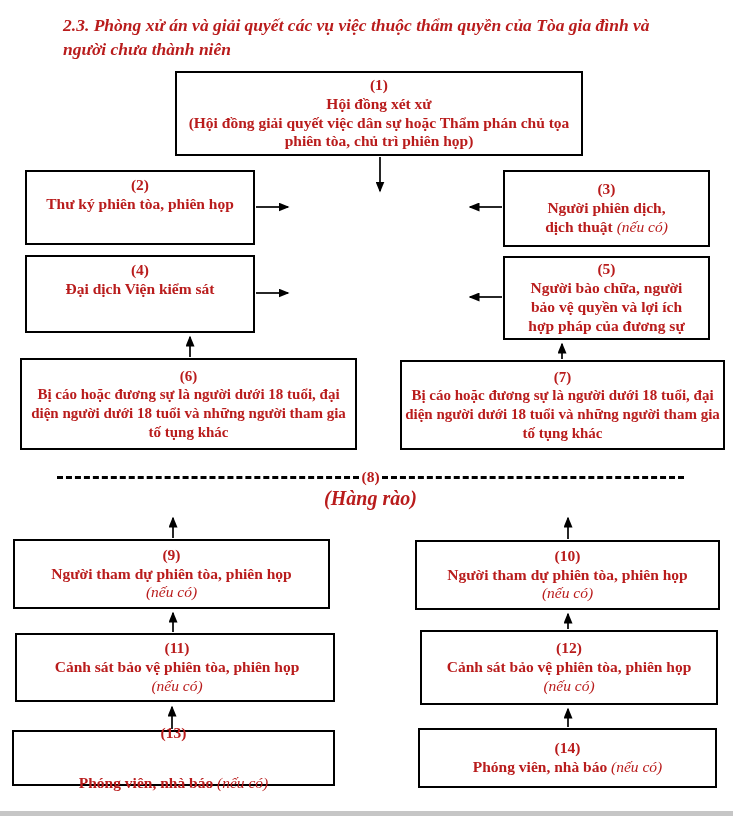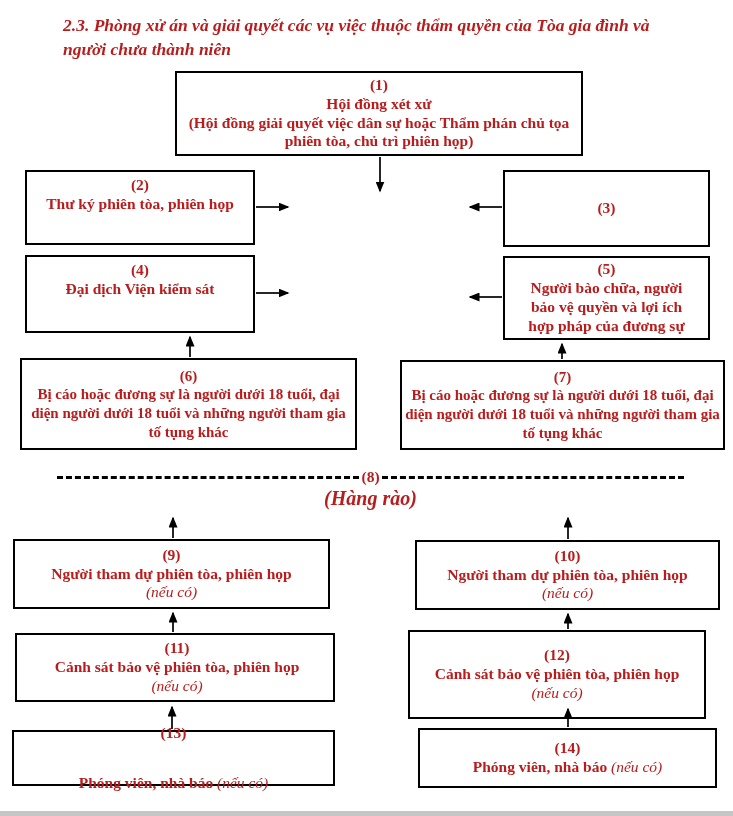--- a/index.html
+++ b/index.html
@@ -45,20 +45,22 @@
     <div><span>(Hội đồng giải quyết việc dân sự hoặc Thẩm phán chủ tọa phiên tòa, chủ trì phiên họp)</span></div>
   </div>
 
   <div class="box top-align" style="left:25px;top:170px;width:230px;height:75px;">
     <span class="num">(2)</span>
     <div><span>Thư ký phiên tòa, phiên họp</span></div>
   </div>
 
   <div class="box" style="left:503px;top:170px;width:207px;height:77px;">
     <span class="num">(3)</span>
+    <div><span class="pre">Người phiên dịch,
+dịch thuật</span> <span class="note">(nếu có)</span></div>
   </div>
 
   <div class="box top-align" style="left:25px;top:255px;width:230px;height:78px;">
     <span class="num">(4)</span>
     <div><span>Đại dịch Viện kiểm sát</span></div>
   </div>
 
   <div class="box" style="left:503px;top:256px;width:207px;height:84px;">
     <span class="num">(5)</span>
     <div><span class="pre">Người bào chữa, người
@@ -96,21 +98,21 @@
     <div><span>Người tham dự phiên tòa, phiên họp</span></div>
     <div class="note">(nếu có)</div>
   </div>
 
   <div class="box" style="left:15px;top:633px;width:320px;height:69px;padding-left:8px;">
     <span class="num">(11)</span>
     <div><span>Cảnh sát bảo vệ phiên tòa, phiên họp</span></div>
     <div class="note">(nếu có)</div>
   </div>
 
-  <div class="box" style="left:408px;top:630px;width:298px;height:89px;text-align:center;">
+  <div class="box" style="left:420px;top:630px;width:298px;height:75px;text-align:center;">
     <span class="num">(12)</span>
     <div><span>Cảnh sát bảo vệ phiên tòa, phiên họp</span></div>
     <div class="note">(nếu có)</div>
   </div>
 
   <div class="box" style="left:12px;top:730px;width:323px;height:56px;gap:31px;">
     <span class="num">(13)</span>
     <div><span>Phóng viên, nhà báo</span> <span class="note">(nếu có)</span></div>
   </div>
 

